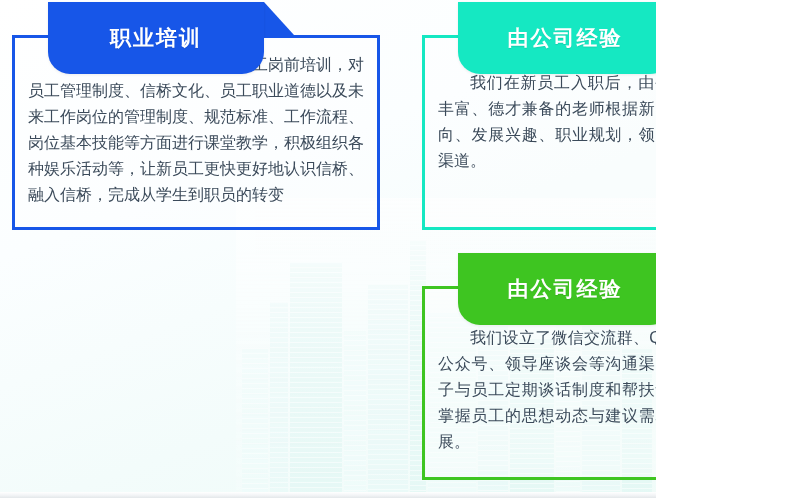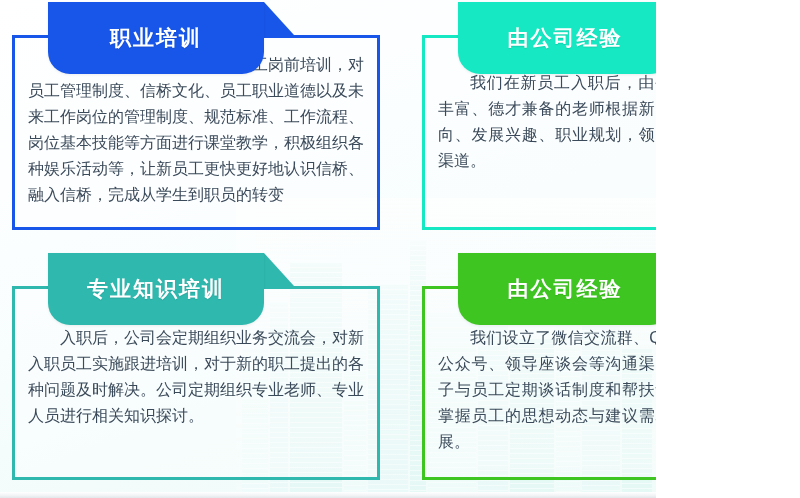--- a/index.html
+++ b/index.html
@@ -136,33 +136,20 @@
       <svg width="30" height="33" viewBox="0 0 30 33">
           <polygon points="0,0 30,33 0,33" fill="#15e8c2"></polygon>
         </svg>
     </div>
     <div class="ribbon">
       <span class="ribbon-title">由公司经验</span>
     </div>
     <div class="body">我们在新员工入职后，由公司经验、知识丰富、德才兼备的老师根据新员工所学专业方向、发展兴趣、职业规划，领导座谈会等沟通渠道。</div>
   </div>
 
-  <div class="card" id="card3">
-    <div class="frame"></div>
-    <div class="topline"></div>
-    <div class="fold">
-      <svg width="30" height="33" viewBox="0 0 30 33">
-          <polygon points="0,0 30,33 0,33" fill="#2eb8ae"></polygon>
-        </svg>
-    </div>
-    <div class="ribbon">
-      <span class="ribbon-title">专业知识培训</span>
-    </div>
-    <div class="body">入职后，公司会定期组织业务交流会，对新入职员工实施跟进培训，对于新的职工提出的各种问题及时解决。公司定期组织专业老师、专业人员进行相关知识探讨。</div>
-  </div>
 
   <div class="card" id="card4">
     <div class="frame"></div>
     <div class="topline"></div>
     <div class="fold">
       <svg width="30" height="33" viewBox="0 0 30 33">
           <polygon points="0,0 30,33 0,33" fill="#3ec521"></polygon>
         </svg>
     </div>
     <div class="ribbon">

